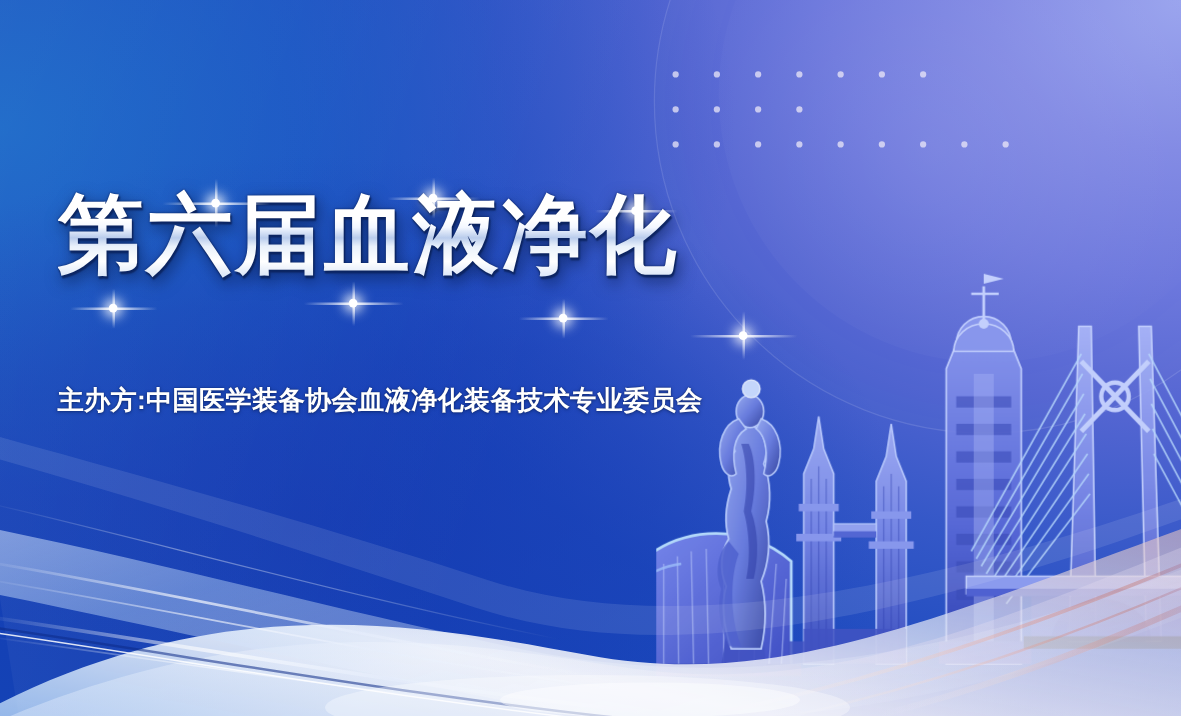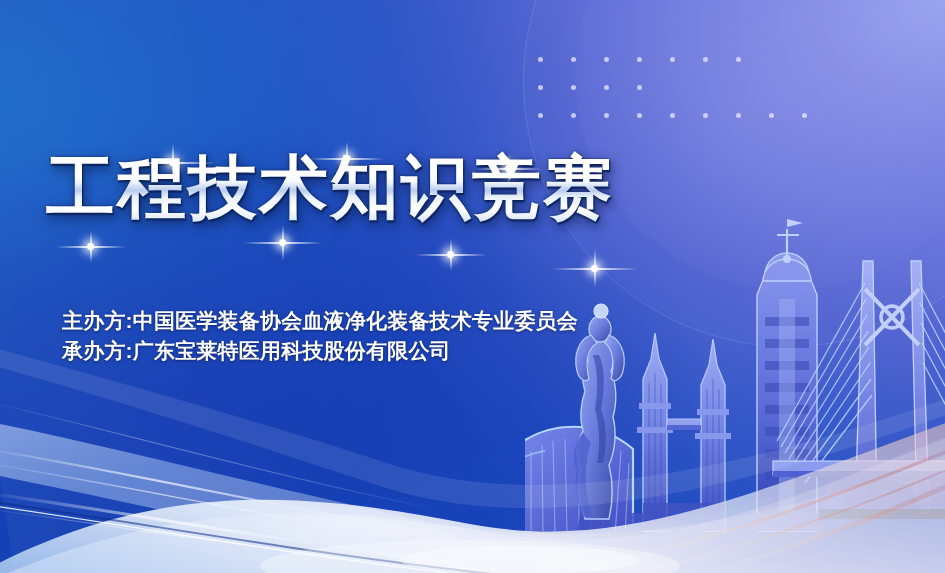--- a/index.html
+++ b/index.html
@@ -197,21 +197,20 @@
     z-index: 5;
   }
   .subtitle-line {
     font-size: 21px;
     line-height: 30px;
     font-weight: bold;
     color: #ffffff;
     white-space: nowrap;
     letter-spacing: 0.2px;
     text-shadow: 0 1px 3px rgba(8,28,80,0.6), 0 0 1px rgba(8,28,80,0.9);
-    margin-left: 16px;
   }
 </style>
 </head>
 <body>
 
 <div id="poster">
 
   <div class="bg-base"></div>
   <div class="bg-left-wash"></div>
   <div class="bg-deep-mid"></div>
@@ -468,21 +467,21 @@
 
       <ellipse cx="470" cy="566" rx="210" ry="26" fill="#ffffff" opacity="0.35"></ellipse>
       <ellipse cx="520" cy="560" rx="120" ry="14" fill="#ffffff" opacity="0.45"></ellipse>
 
       <path d="M -20 362 C 110 398, 240 440, 380 486 C 520 532, 700 506, 965 408 L 965 392
                C 700 486, 520 506, 390 464 C 250 418, 110 380, -20 344 Z" fill="#ffffff" opacity="0.10"></path>
     </svg>
   </div>
 
   <div class="text-block">
-    <div class="title-line first">工程技术知识竞赛</div>
+    <div class="title-line first">第六届血液净化</div>
     <div id="sparkle-layer">
         <span class="sparkle" style="left: 126px; top: 12px; width: 1px; height: 1px;">
           <span class="ray-h" style="width: 86px; margin-left: -43px;"></span>
           <span class="ray-v" style="height: 39px; margin-top: -19.5px;"></span>
           <span class="core"></span>
         </span>
         <span class="sparkle" style="left: 300px; top: 8px; width: 1px; height: 1px;">
           <span class="ray-h" style="width: 74px; margin-left: -37px;"></span>
           <span class="ray-v" style="height: 33px; margin-top: -16.5px;"></span>
           <span class="core"></span>
@@ -510,16 +509,15 @@
         <span class="sparkle" style="left: 548px; top: 118px; width: 1px; height: 1px;">
           <span class="ray-h" style="width: 86px; margin-left: -43px;"></span>
           <span class="ray-v" style="height: 39px; margin-top: -19.5px;"></span>
           <span class="core"></span>
         </span>
       </div>
   </div>
 
   <div class="subtitle-block">
     <div class="subtitle-line">主办方:中国医学装备协会血液净化装备技术专业委员会</div>
-    <div class="subtitle-line">承办方:广东宝莱特医用科技股份有限公司</div>
   </div>
 
 </div>
 
 </body></html>

